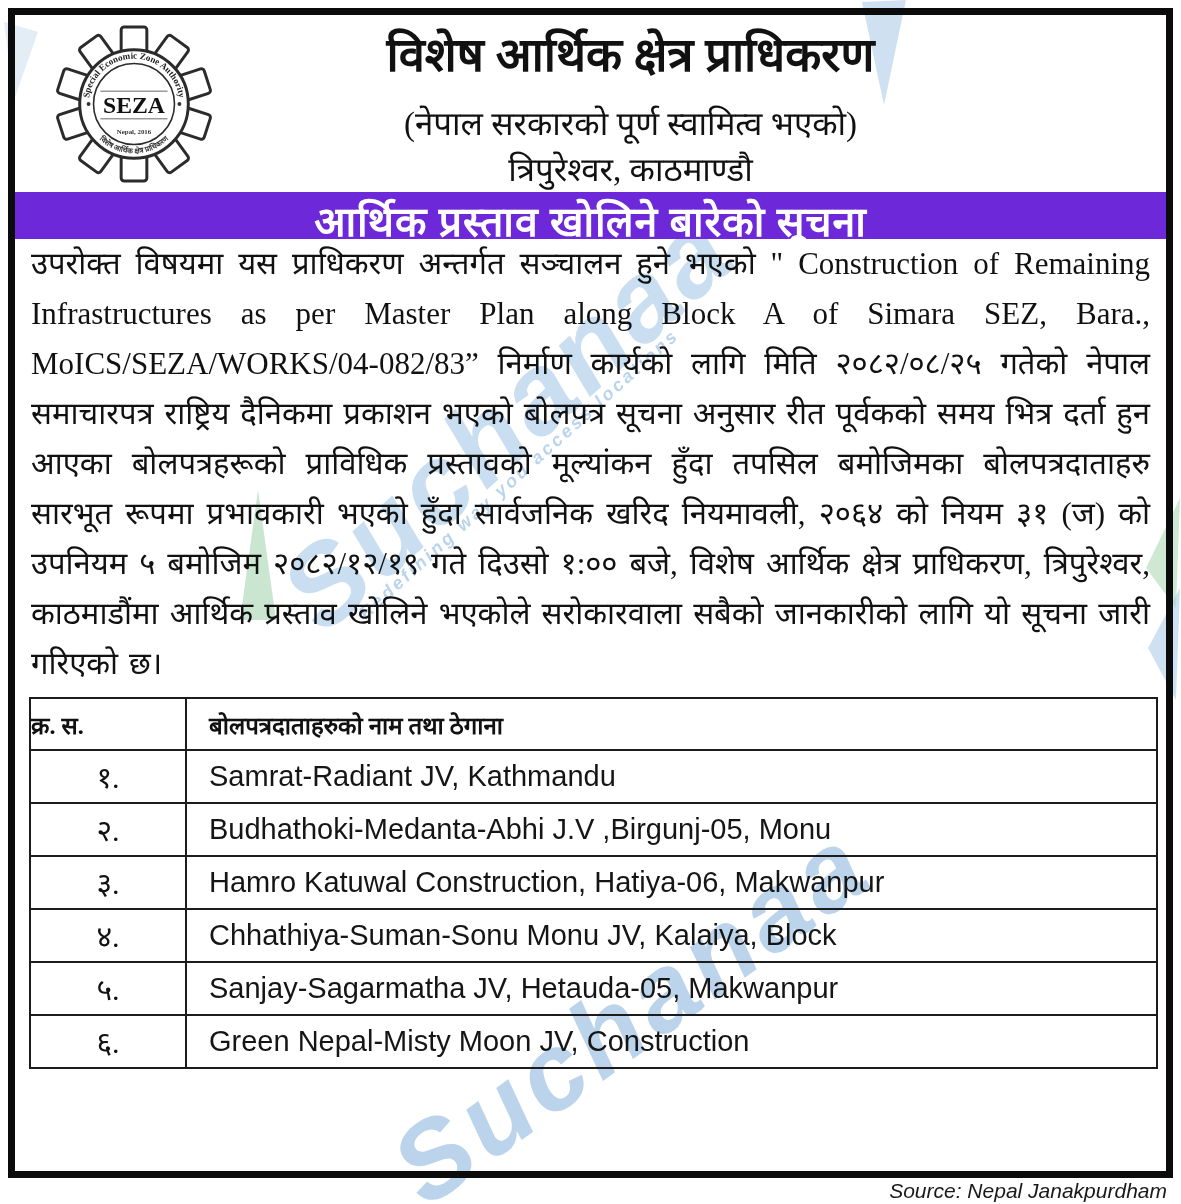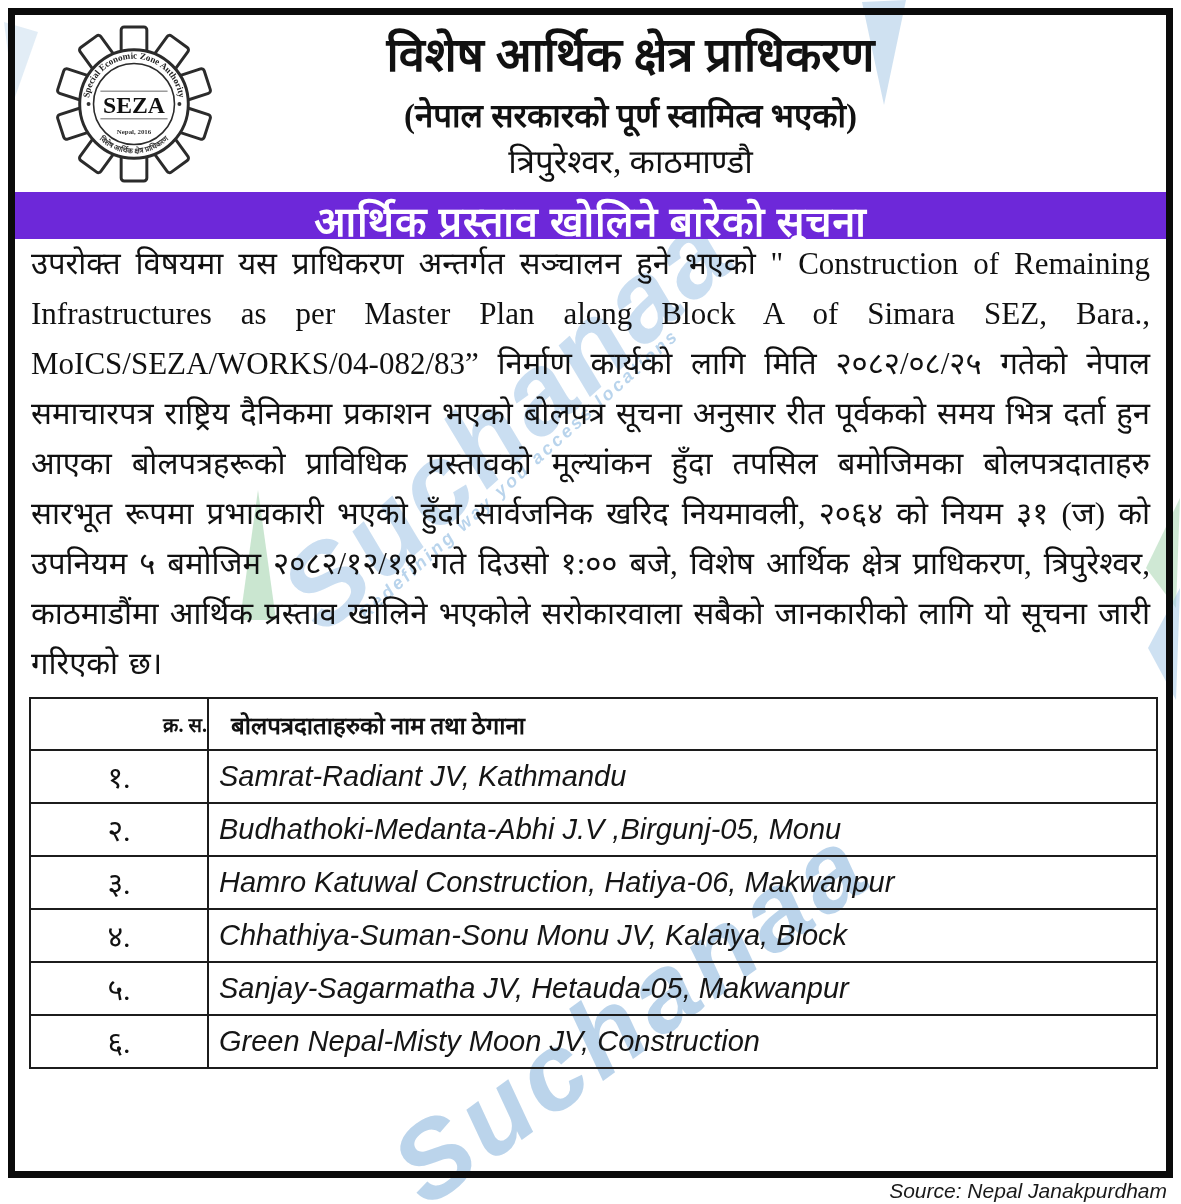--- a/index.html
+++ b/index.html
@@ -31,21 +31,21 @@
 
   
   .frame {
     position:absolute; left:8px; top:8px; width:1165px; height:1170px;
     border:7px solid #0b0b0b; z-index:3; background:transparent;
   }
   .header-row { position:relative; height:177px; }
   .logo-box { position:absolute; left:40px; top:10px; }
   .header-text { text-align:center; padding-left:120px; padding-right:40px; }
   .org-title   { padding-top:13px; font-size:47px; font-weight:700; line-height:54px; }
-  .org-subtitle{ margin-top:15px; font-size:33px; font-weight:700; line-height:39px; }
+  .org-subtitle{ margin-top:23px; font-size:33px; font-weight:400; line-height:39px; }
   .org-address { margin-top:7px;  font-size:33px; font-weight:400; line-height:39px; }
 
   .banner {
     height:47px; background:#6d28d9; display:flex; justify-content:center;
   }
   .banner span { color:#ffffff; font-size:41px; font-weight:700; letter-spacing:1px; }
 
   .date-line { margin-top:14px; text-align:center; font-size:31px; font-weight:700; letter-spacing:1px; }
 
   .body-text {
@@ -53,24 +53,24 @@
     font-size:31px; line-height:50px;
     text-align:justify; text-justify:inter-word; word-spacing:3px;
   }
 
   
   table.bidders {
     margin:8px 8px 0 14px; width:calc(100% - 22px);
     border-collapse:collapse;
   }
   table.bidders th, table.bidders td { border:2.5px solid #1c1c1c; background:transparent; }
-  th.sn-h   { width:178px; font-size:20px; font-weight:700; height:52px; text-align:right; }
+  th.sn-h   { width:156px; font-size:24px; font-weight:700; height:52px; text-align:left; }
   th.name-h { font-size:24px; font-weight:700; text-align:left; padding-left:22px; }
   td.sn     { height:53px; text-align:center; font-size:30px; }
-  td.name   { font-family:"Liberation Sans", sans-serif; font-size:29px; padding-left:10px; color:#151515;font-style:italic; }
+  td.name   { font-family:"Liberation Sans", sans-serif; font-size:29px; padding-left:22px; color:#151515; }
 
   .source-note {
     position:absolute; right:14px; top:1179px; z-index:4;
     font:italic 21px "Liberation Sans", sans-serif; color:#1a1a1a;
   }
 
   
   .gear-svg text { font-family:"Liberation Serif", serif; }
 </style>
 </head>

